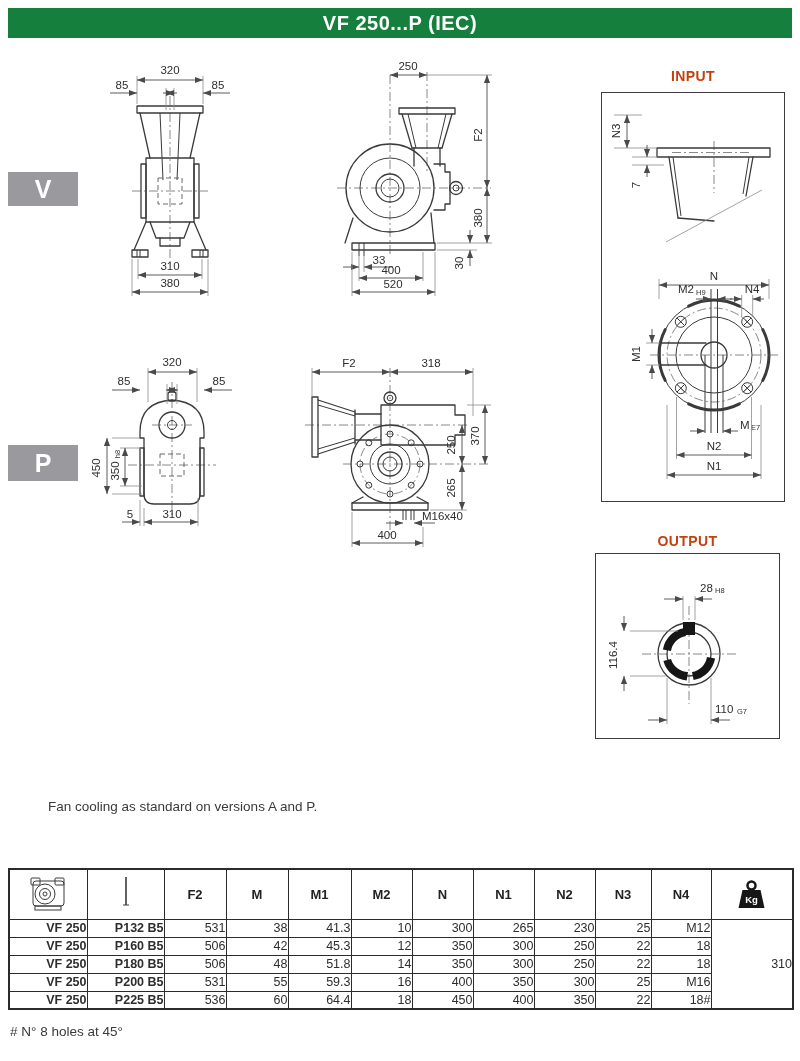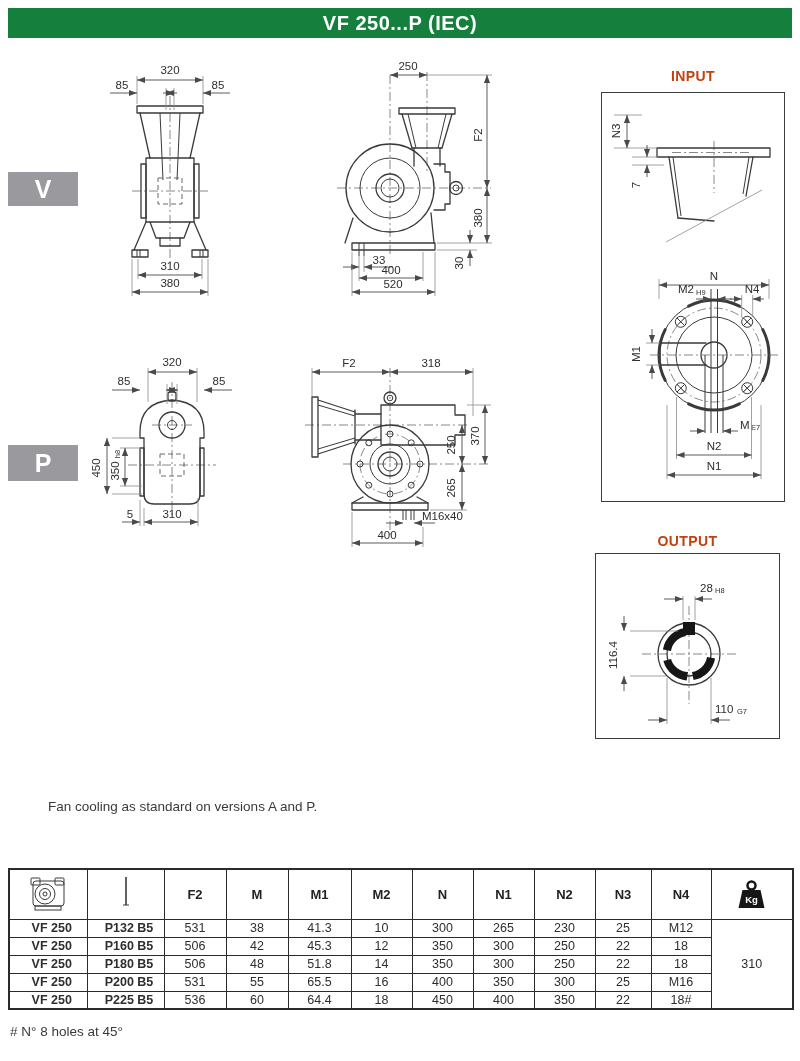--- a/index.html
+++ b/index.html
@@ -31,21 +31,21 @@
   text.d  { font-size:11.5px; fill:#2e2e2e; font-family:"Liberation Sans",sans-serif; }
   text.s  { font-size:7.5px;  fill:#2e2e2e; font-family:"Liberation Sans",sans-serif; }
   .mid { text-anchor:middle; }
 
   
   table.dims { position:absolute; left:8px; top:868px; width:784px;
                border-collapse:collapse; table-layout:fixed; }
   table.dims th, table.dims td { border:1.6px solid #2b2b2b; }
   table.dims { border:2.5px solid #2b2b2b; }
   table.dims th { height:50px; font-size:13px; font-weight:bold; text-align:center; vertical-align:middle; color:#222; }
-  table.dims td { height:18px; font-size:12.5px; text-align:center; vertical-align:middle; color:#2e2e2e; }
+  table.dims td { height:18px; font-size:12.5px; text-align:right; vertical-align:middle; color:#2e2e2e; }
   td.model, td.motor { text-align:left; padding-left:7px; font-weight:bold; color:#1e1e1e; }
   td.wt { font-size:13px; }
 </style>
 </head>
 <body>
 
 <div id="canvas">
 
   <div class="abs titlebar">
     <span>VF 250...P (IEC)</span>
@@ -495,21 +495,21 @@
         <td>300</td>
         <td>250</td>
         <td>22</td>
         <td>18</td>
       </tr>
       <tr>
         <td class="model">VF 250</td>
         <td class="motor">P200 B5</td>
         <td>531</td>
         <td>55</td>
-        <td>65.5</td>
+        <td>59.3</td>
         <td>16</td>
         <td>400</td>
         <td>350</td>
         <td>300</td>
         <td>25</td>
         <td>M16</td>
       </tr>
       <tr>
         <td class="model">VF 250</td>
         <td class="motor">P225 B5</td>

